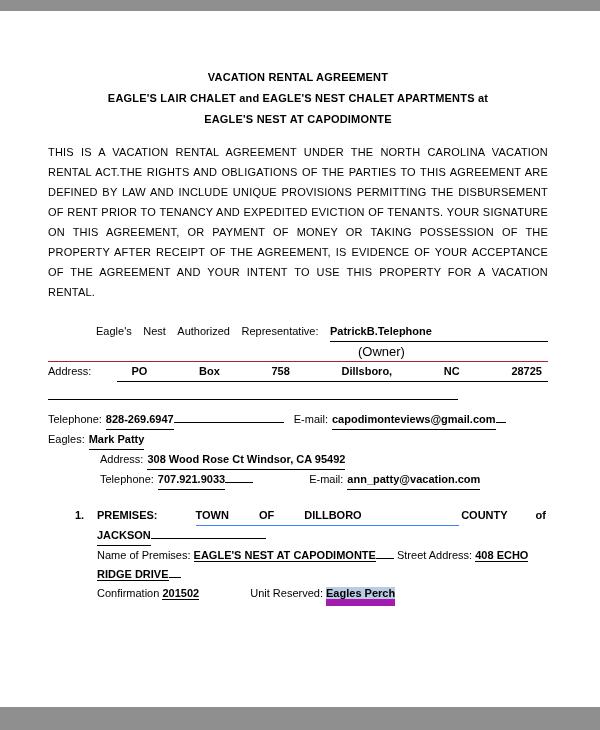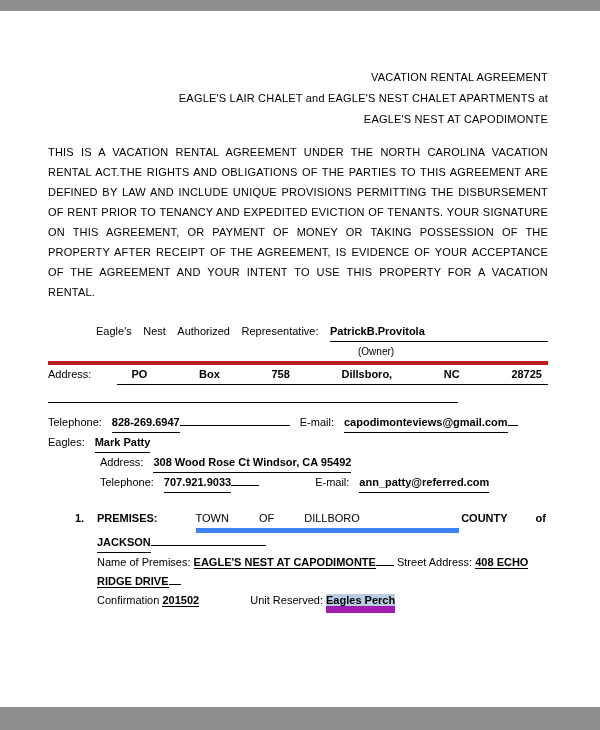--- a/index.html
+++ b/index.html
@@ -18,46 +18,46 @@
   }
   .viewport{position:relative;width:600px;height:730px;background:var(--chrome);}
   .page{
     position:absolute;top:11px;left:0;right:0;bottom:23px;
     background:var(--page);
     padding:56px 52px 0 48px;
     box-sizing:border-box;
     font-size:11px;line-height:19px;
     overflow:hidden;
   }
-  .title-line{text-align:right;font-weight:normal;font-size:11px;line-height:21px;letter-spacing:.2px;}
+  .title-line{text-align:center;font-weight:bold;font-size:11px;line-height:21px;letter-spacing:.2px;}
   .para{margin:0;text-align:justify;font-size:11px;line-height:20px;letter-spacing:.2px;}
   .intro{margin-top:12px;}
   .rents{margin-top:16px;}
 
   .frow{display:flex;align-items:baseline;font-size:11px;line-height:19px;}
   .spread{justify-content:space-between;padding-left:48px;}
   .bold{font-weight:bold;}
   .bu{font-weight:bold;border-bottom:1px solid #000;}
   .ufill{border-bottom:1px solid #000;display:inline-block;height:12px;vertical-align:baseline;}
   .w110{width:110px;} .w28{width:28px;} .w10{width:10px;} .w115{width:115px;} .w18{width:18px;} .w12{width:12px;}
 
   .owner-line1{margin-top:20px;}
   .name-group{display:flex;justify-content:flex-start;width:218px;border-bottom:1px solid #000;font-weight:bold;}
-  .caption-line{border-bottom:4px solid #b91c1c;height:19px;font-size:10px;line-height:19px;}
+  .caption-line{border-bottom:1px solid #b91c1c;height:19px;font-size:13px;line-height:19px;}
   .caption-line .cap{margin-left:62%;}
   .addr-group{flex:1;display:flex;justify-content:space-between;border-bottom:1px solid #000;font-weight:bold;margin-left:26px;padding:0 6px 0 14px;gap:32px;}
   .blank-line{border-bottom:1px solid #000;height:17px;width:82%;}
   .contact-line{margin-top:10px;}
-  .ml4{margin-left:10px;} .ml10{margin-left:10px;}
+  .ml4{margin-left:4px;} .ml10{margin-left:10px;}
   .indent52{margin-left:52px;}
   .email2{margin-left:56px;}
 
   .prem{margin-top:16px;}
   .prem-num{font-weight:bold;margin-left:27px;width:22px;flex:0 0 auto;}
-  .town-group{flex:1;display:flex;border-bottom:5px solid #3b82f6;font-weight:normal;margin-left:38px;margin-right:2px;}
+  .town-group{flex:1;display:flex;border-bottom:1px solid #3b82f6;font-weight:bold;margin-left:38px;margin-right:2px;}
   .town-group span{margin-right:30px;}
   .town-group .tfill{flex:1;margin-right:0;}
   .of-word{margin-left:28px;margin-right:2px;}
   .indent49{margin-left:49px;}
   .prem-inline{font-size:11px;line-height:19px;margin-left:49px;}
   .spacer48{display:inline-block;width:48px;}
   .hl{background:var(--highlight);font-weight:bold;border-bottom:7px solid #a21caf;}
 </style>
 </head>
 <body>
@@ -72,21 +72,21 @@
     <p class="para intro">THIS IS A VACATION RENTAL AGREEMENT UNDER THE NORTH CAROLINA VACATION RENTAL ACT.THE RIGHTS AND OBLIGATIONS OF THE PARTIES TO THIS AGREEMENT ARE DEFINED BY LAW AND INCLUDE UNIQUE PROVISIONS PERMITTING THE DISBURSEMENT OF RENT PRIOR TO TENANCY AND EXPEDITED EVICTION OF TENANTS. YOUR SIGNATURE ON THIS AGREEMENT, OR PAYMENT OF MONEY OR TAKING POSSESSION OF THE PROPERTY AFTER RECEIPT OF THE AGREEMENT, IS EVIDENCE OF YOUR ACCEPTANCE OF THE AGREEMENT AND YOUR INTENT TO USE THIS PROPERTY FOR A VACATION RENTAL.</p>
 
     <div class="frow spread owner-line1">
       <span>Eagle's</span>
       <span>Nest</span>
       <span>Authorized</span>
       <span>Representative:</span>
       <span class="name-group">
         <span>Patrick</span>
         <span>B.</span>
-        <span>Provitola</span>
+        <span>Telephone</span>
       </span>
     </div>
 
     <div class="caption-line">
       <span class="cap">(Owner)</span>
     </div>
 
     <div class="frow">
       <span>Address:</span>
       <span class="addr-group">
@@ -118,21 +118,21 @@
     <div class="frow indent52">
       <span>Address:</span>
       <span class="bu ml4">308 Wood Rose Ct Windsor, CA 95492</span>
     </div>
 
     <div class="frow indent52">
       <span>Telephone:</span>
       <span class="bu ml4">707.921.9033</span>
       <span class="ufill w28"></span>
       <span class="email2">E-mail:</span>
-      <span class="bu ml4">ann_patty@referred.com</span>
+      <span class="bu ml4">ann_patty@vacation.com</span>
     </div>
 
 
     <div class="frow prem">
       <span class="prem-num">1.</span>
       <span class="bold">PREMISES:</span>
       <span class="town-group">
         <span>TOWN</span>
         <span>OF</span>
         <span>DILLBORO</span>

